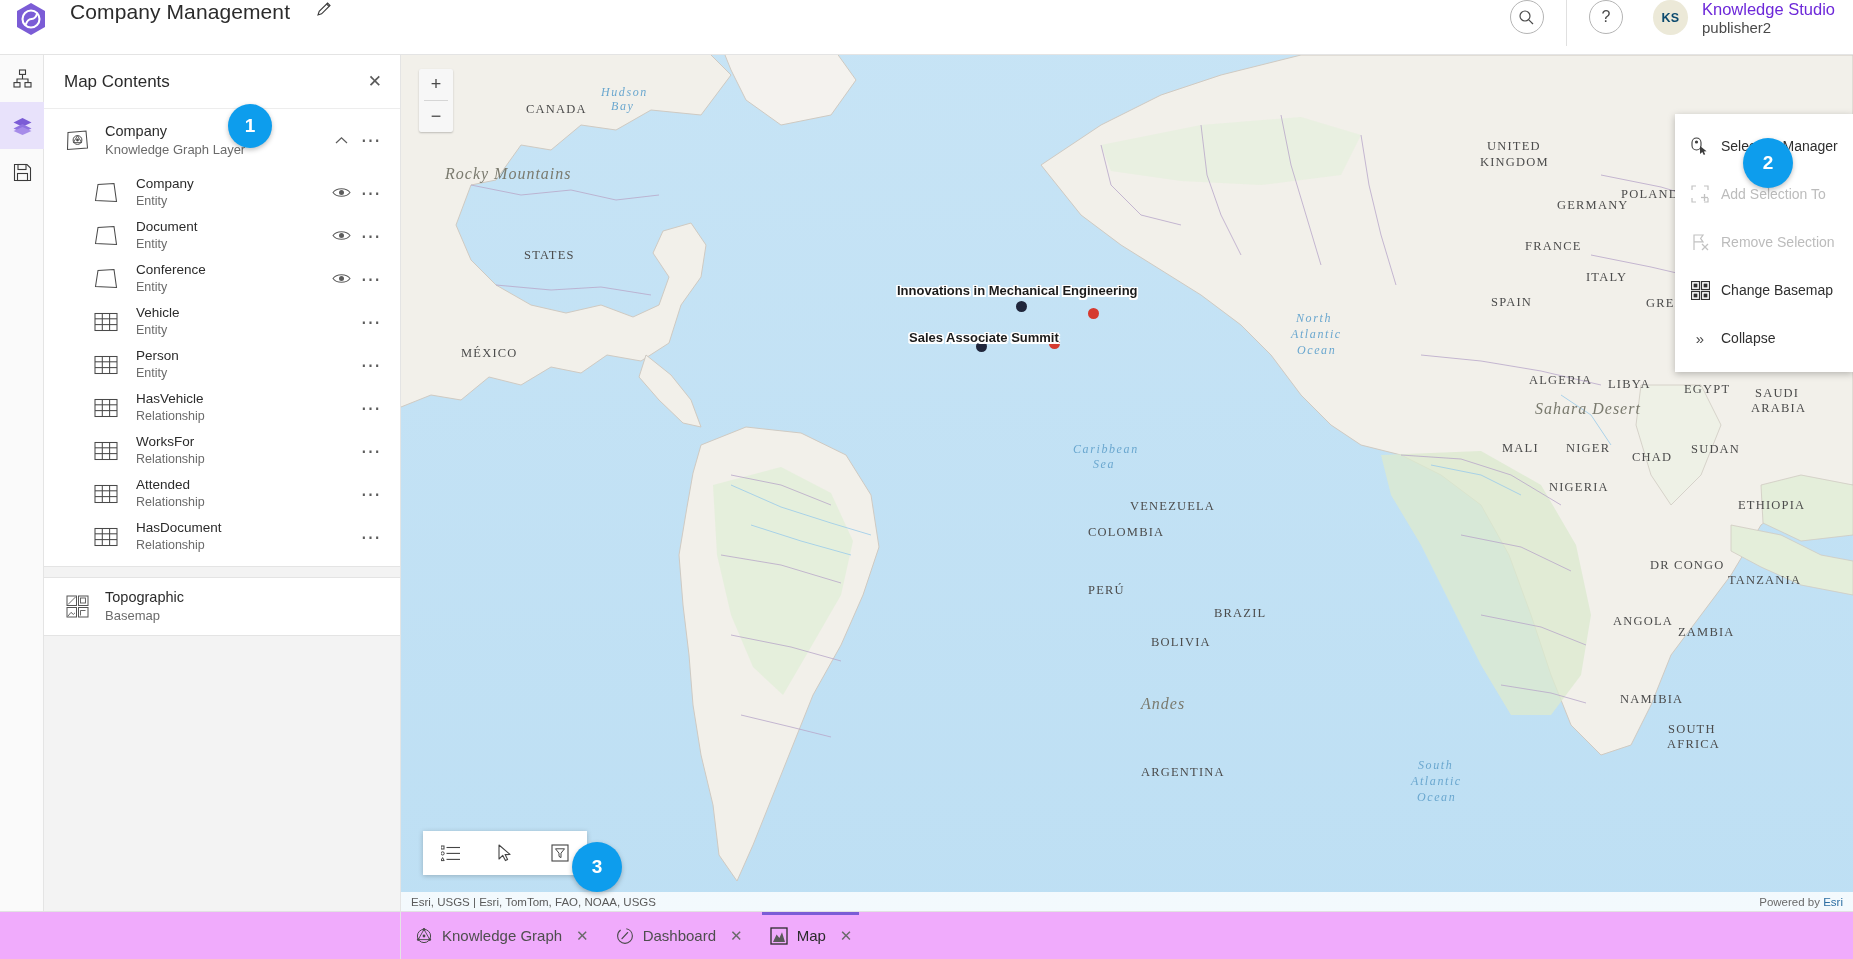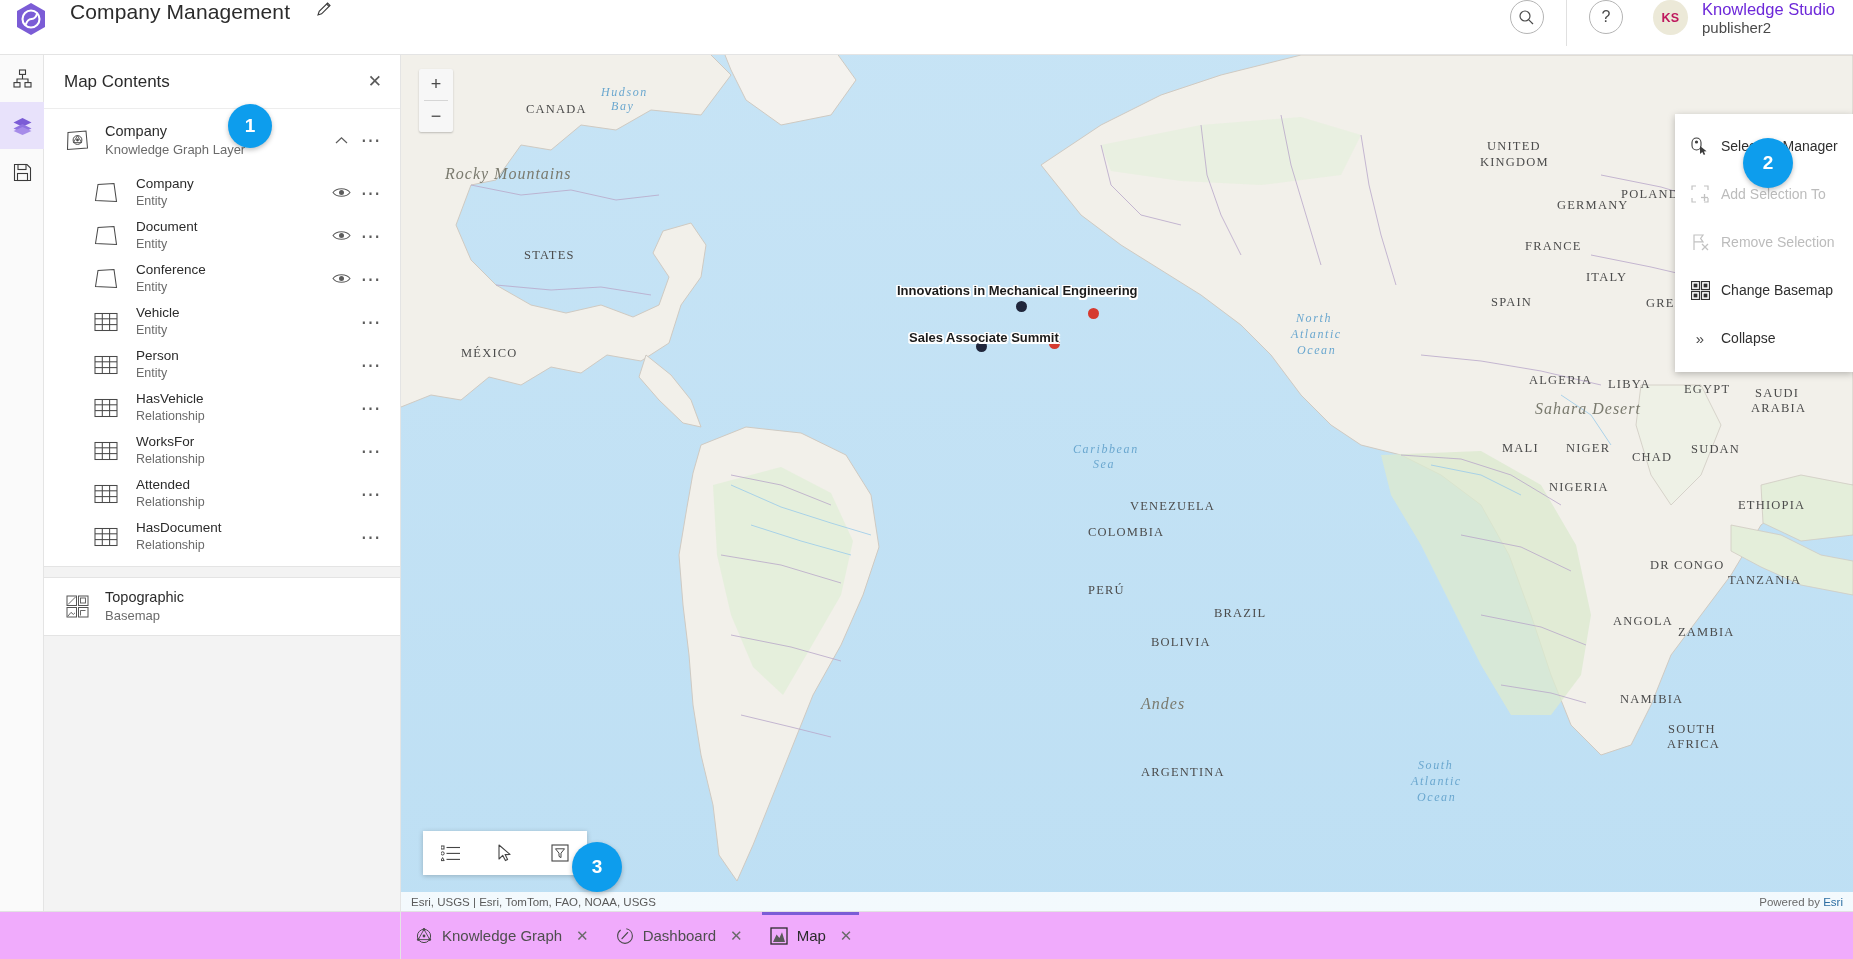--- a/index.html
+++ b/index.html
@@ -29,21 +29,21 @@
   #header-spacer { flex: 1; }
   .hdr-circle-btn {
     width: 34px; height: 34px; border-radius: 50%; border: 1px solid #b5b5b5;
     display: flex; align-items: center; justify-content: center; cursor: pointer;
     background: #fff;
   }
   #hdr-divider { width:1px; height:46px; background:#e0e0e0; margin:0 22px; }
   #avatar {
     width: 35px; height: 35px; border-radius: 50%; background: #ece9d8;
     display:flex; align-items:center; justify-content:center;
-    font-size: 12.5px; color:#be185d; font-weight:600; letter-spacing:.4px;
+    font-size: 12.5px; color:#0c4a6e; font-weight:600; letter-spacing:.4px;
     margin-left: 30px;
   }
   #user-block { margin-left: 14px; margin-right: 18px; line-height: 1.18; }
   #user-name { font-size: 16.5px; color:#6d28d9; }
   #user-handle { font-size: 15px; color:#4a4a4a; }
 
   
   #rail {
     position: absolute; top: 55px; left: 0; width: 44px; bottom: 0;
     background: #fafafa; border-right: 1px solid #e4e4e4; z-index: 30;

